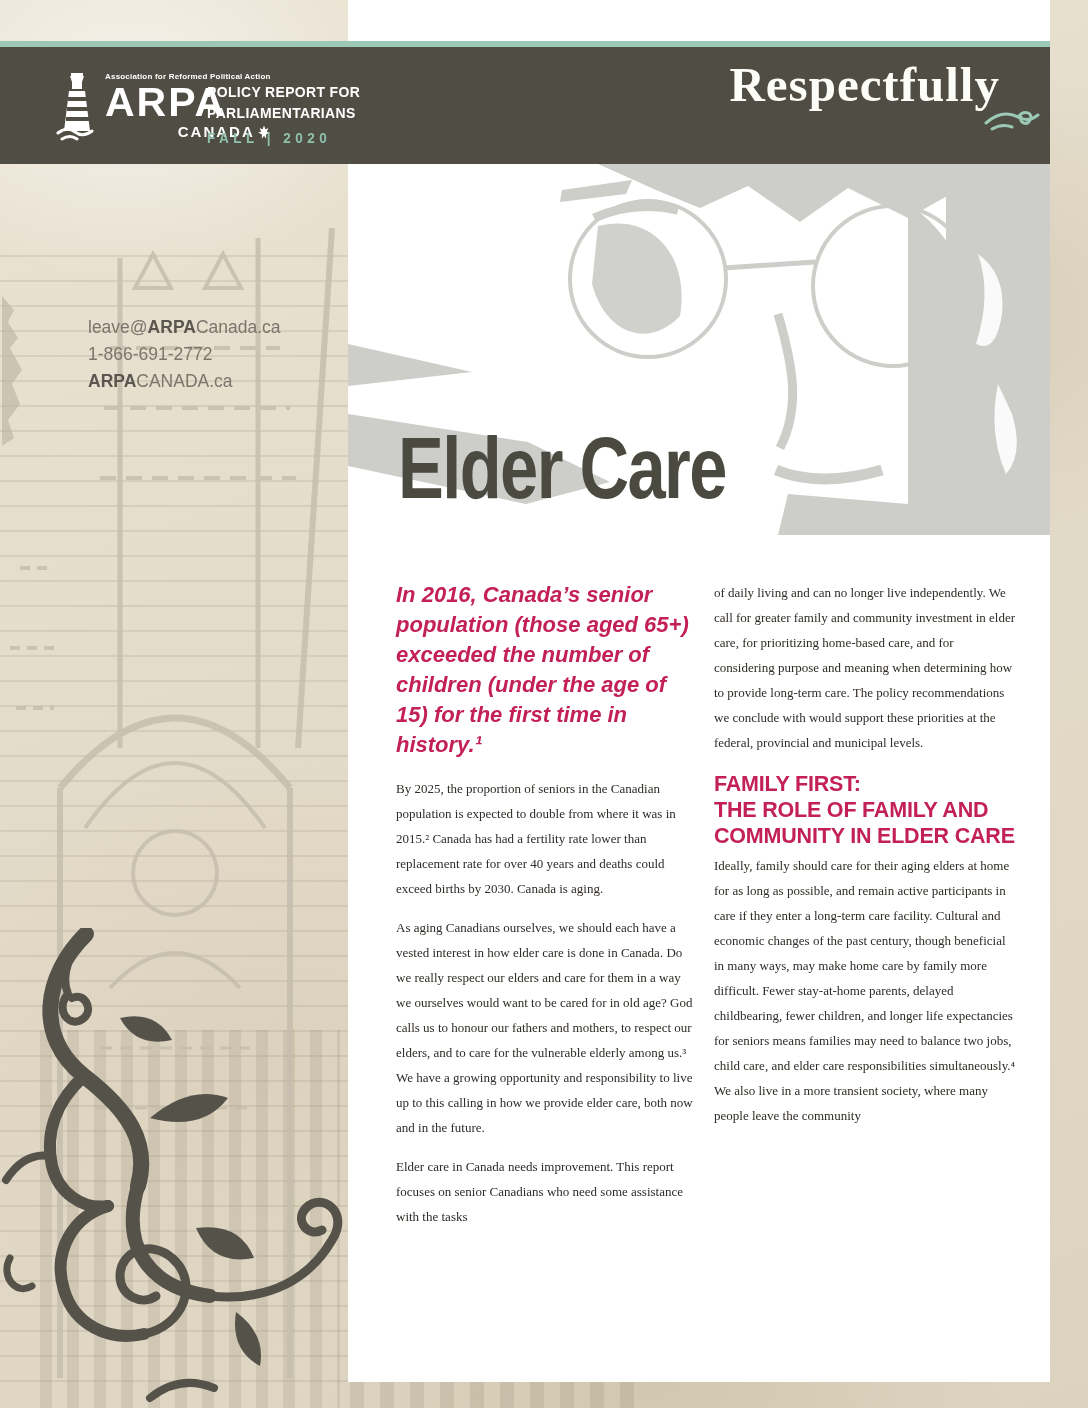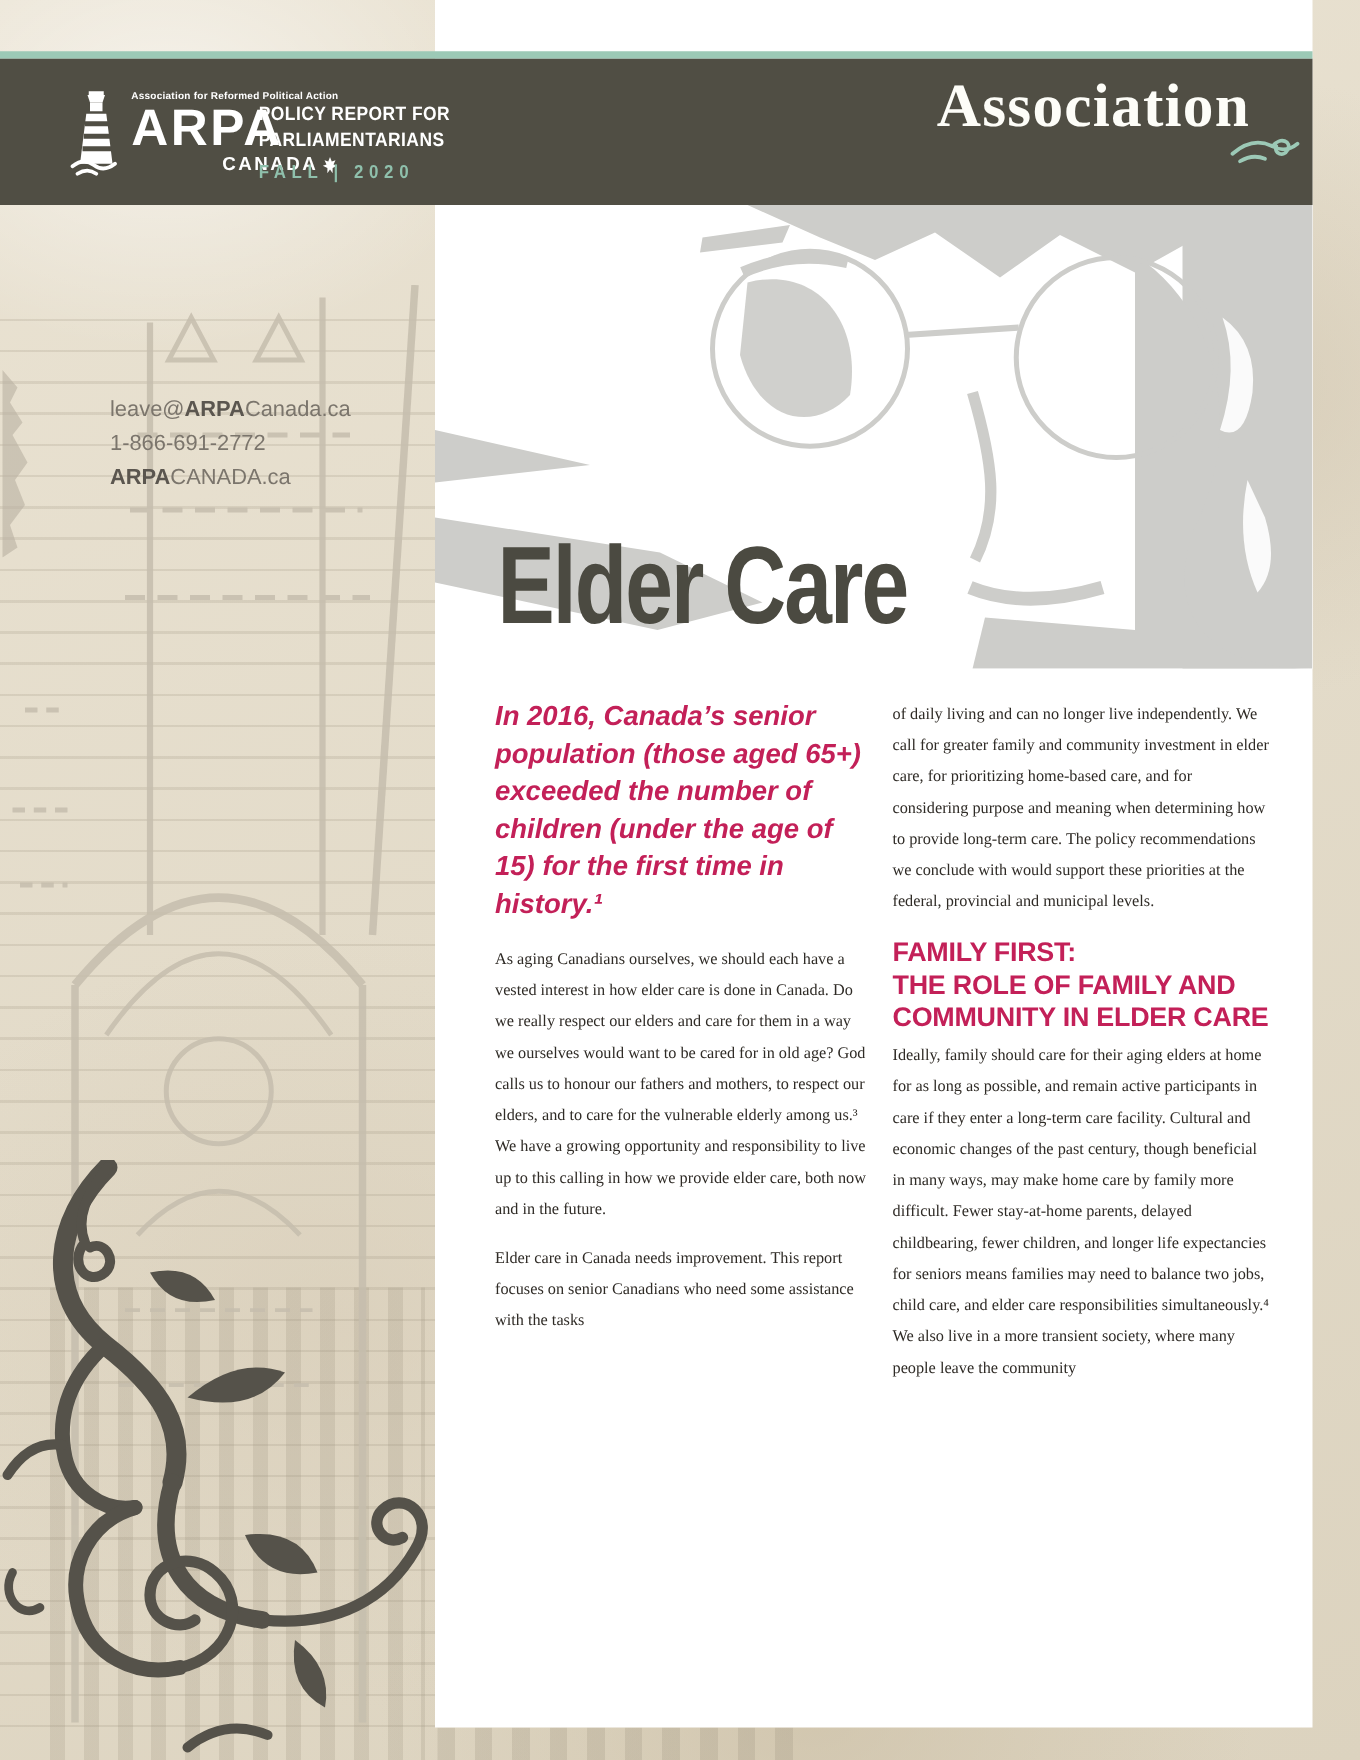--- a/index.html
+++ b/index.html
@@ -32,21 +32,21 @@
   .issue{color:#8fc0ac;letter-spacing:5px;font-size:15px;margin-top:4px;}
   .masthead{position:absolute;right:10px;top:16px;text-align:right;font-family:"Liberation Serif",serif;font-weight:bold;}
   .m1{font-size:49px;line-height:44px;color:#fdfdf8;letter-spacing:1px;padding-right:40px;}
   .m2{font-size:49px;line-height:44px;color:#9cc9b6;letter-spacing:1px;display:flex;align-items:center;justify-content:flex-end;gap:4px;}
   .contact{position:absolute;left:88px;top:314px;z-index:3;font-family:"Liberation Sans",sans-serif;
     font-size:17.5px;line-height:27px;color:#7b756c;}
   .contact b{color:#5b564f;}
   .photo{position:absolute;left:348px;top:164px;width:702px;height:371px;background:#fff;overflow:hidden;z-index:3;}
   .title{position:absolute;left:398px;top:424px;z-index:5;font-family:"Liberation Sans",sans-serif;font-weight:bold;
     font-size:88px;line-height:88px;letter-spacing:-2px;color:#4b4a41;transform:scaleX(.78);transform-origin:left top;white-space:nowrap;}
-  .cols{position:absolute;left:396px;top:558px;width:620px;display:flex;gap:16px;z-index:3;justify-content:space-between;}
+  .cols{position:absolute;left:396px;top:580px;width:620px;display:flex;gap:16px;z-index:3;justify-content:space-between;}
   .col{width:302px;}
   .intro{font-family:"Liberation Sans",sans-serif;font-style:italic;font-weight:bold;
     font-size:22px;line-height:30px;color:#c32058;margin:0 0 16px;}
   .body-p{font-size:13px;line-height:25px;color:#2f2b26;margin:0 0 14px;}
   .rhead{font-family:"Liberation Sans",sans-serif;font-weight:bold;font-size:21.5px;line-height:26px;
     color:#c32058;white-space:pre-line;margin:16px 0 4px;letter-spacing:-.2px;}
 </style>
 </head>
 <body>
 
@@ -152,21 +152,21 @@
       </div>
     </div>
 
     <div class="kicker">
       <div>POLICY REPORT FOR</div>
       <div>PARLIAMENTARIANS</div>
       <div class="issue">FALL | 2020</div>
     </div>
 
     <div class="masthead">
-      <div class="m1">Association</div>
+      <div class="m1">Respectfully</div>
       <div class="m2">
         <svg width="56" height="26" viewBox="0 0 56 26">
           <g stroke="#9cc9b6" stroke-width="3" fill="none" stroke-linecap="round">
             <path d="M2,16 q16,-14 32,-6 q10,6 20,-2"></path>
             <path d="M34,10 c6,-8 16,-4 12,3 c-3,6 -11,3 -9,-3"></path>
             <path d="M8,22 q10,-6 20,-2"></path>
           </g>
         </svg>
       </div>
     </div>
@@ -176,20 +176,21 @@
     <div><span>leave@</span><b>ARPA</b><span>Canada.ca</span></div>
     <div>1-866-691-2772</div>
     <div><b>ARPA</b><span>CANADA.ca</span></div>
   </div>
 
   <div class="title">Elder Care</div>
 
   <div class="cols">
     <div class="col">
       <p class="intro">In 2016, Canada’s senior population (those aged 65+) exceeded the number of children (under the age of 15) for the first time in history.¹</p>
+      <p class="body-p">By 2025, the proportion of seniors in the Canadian population is expected to double from where it was in 2015.² Canada has had a fertility rate lower than replacement rate for over 40 years and deaths could exceed births by 2030. Canada is aging.</p>
       <p class="body-p">As aging Canadians ourselves, we should each have a vested interest in how elder care is done in Canada. Do we really respect our elders and care for them in a way we ourselves would want to be cared for in old age? God calls us to honour our fathers and mothers, to respect our elders, and to care for the vulnerable elderly among us.³ We have a growing opportunity and responsibility to live up to this calling in how we provide elder care, both now and in the future.</p>
       <p class="body-p">Elder care in Canada needs improvement. This report focuses on senior Canadians who need some assistance with the tasks</p>
     </div>
     <div class="col">
       <p class="body-p">of daily living and can no longer live independently. We call for greater family and community investment in elder care, for prioritizing home-based care, and for considering purpose and meaning when determining how to provide long-term care. The policy recommendations we conclude with would support these priorities at the federal, provincial and municipal levels.</p>
       <h2 class="rhead">FAMILY FIRST:
 THE ROLE OF FAMILY AND
 COMMUNITY IN ELDER CARE</h2>
       <p class="body-p">Ideally, family should care for their aging elders at home for as long as possible, and remain active participants in care if they enter a long-term care facility. Cultural and economic changes of the past century, though beneficial in many ways, may make home care by family more difficult. Fewer stay-at-home parents, delayed childbearing, fewer children, and longer life expectancies for seniors means families may need to balance two jobs, child care, and elder care responsibilities simultaneously.⁴ We also live in a more transient society, where many people leave the community</p>
     </div>

